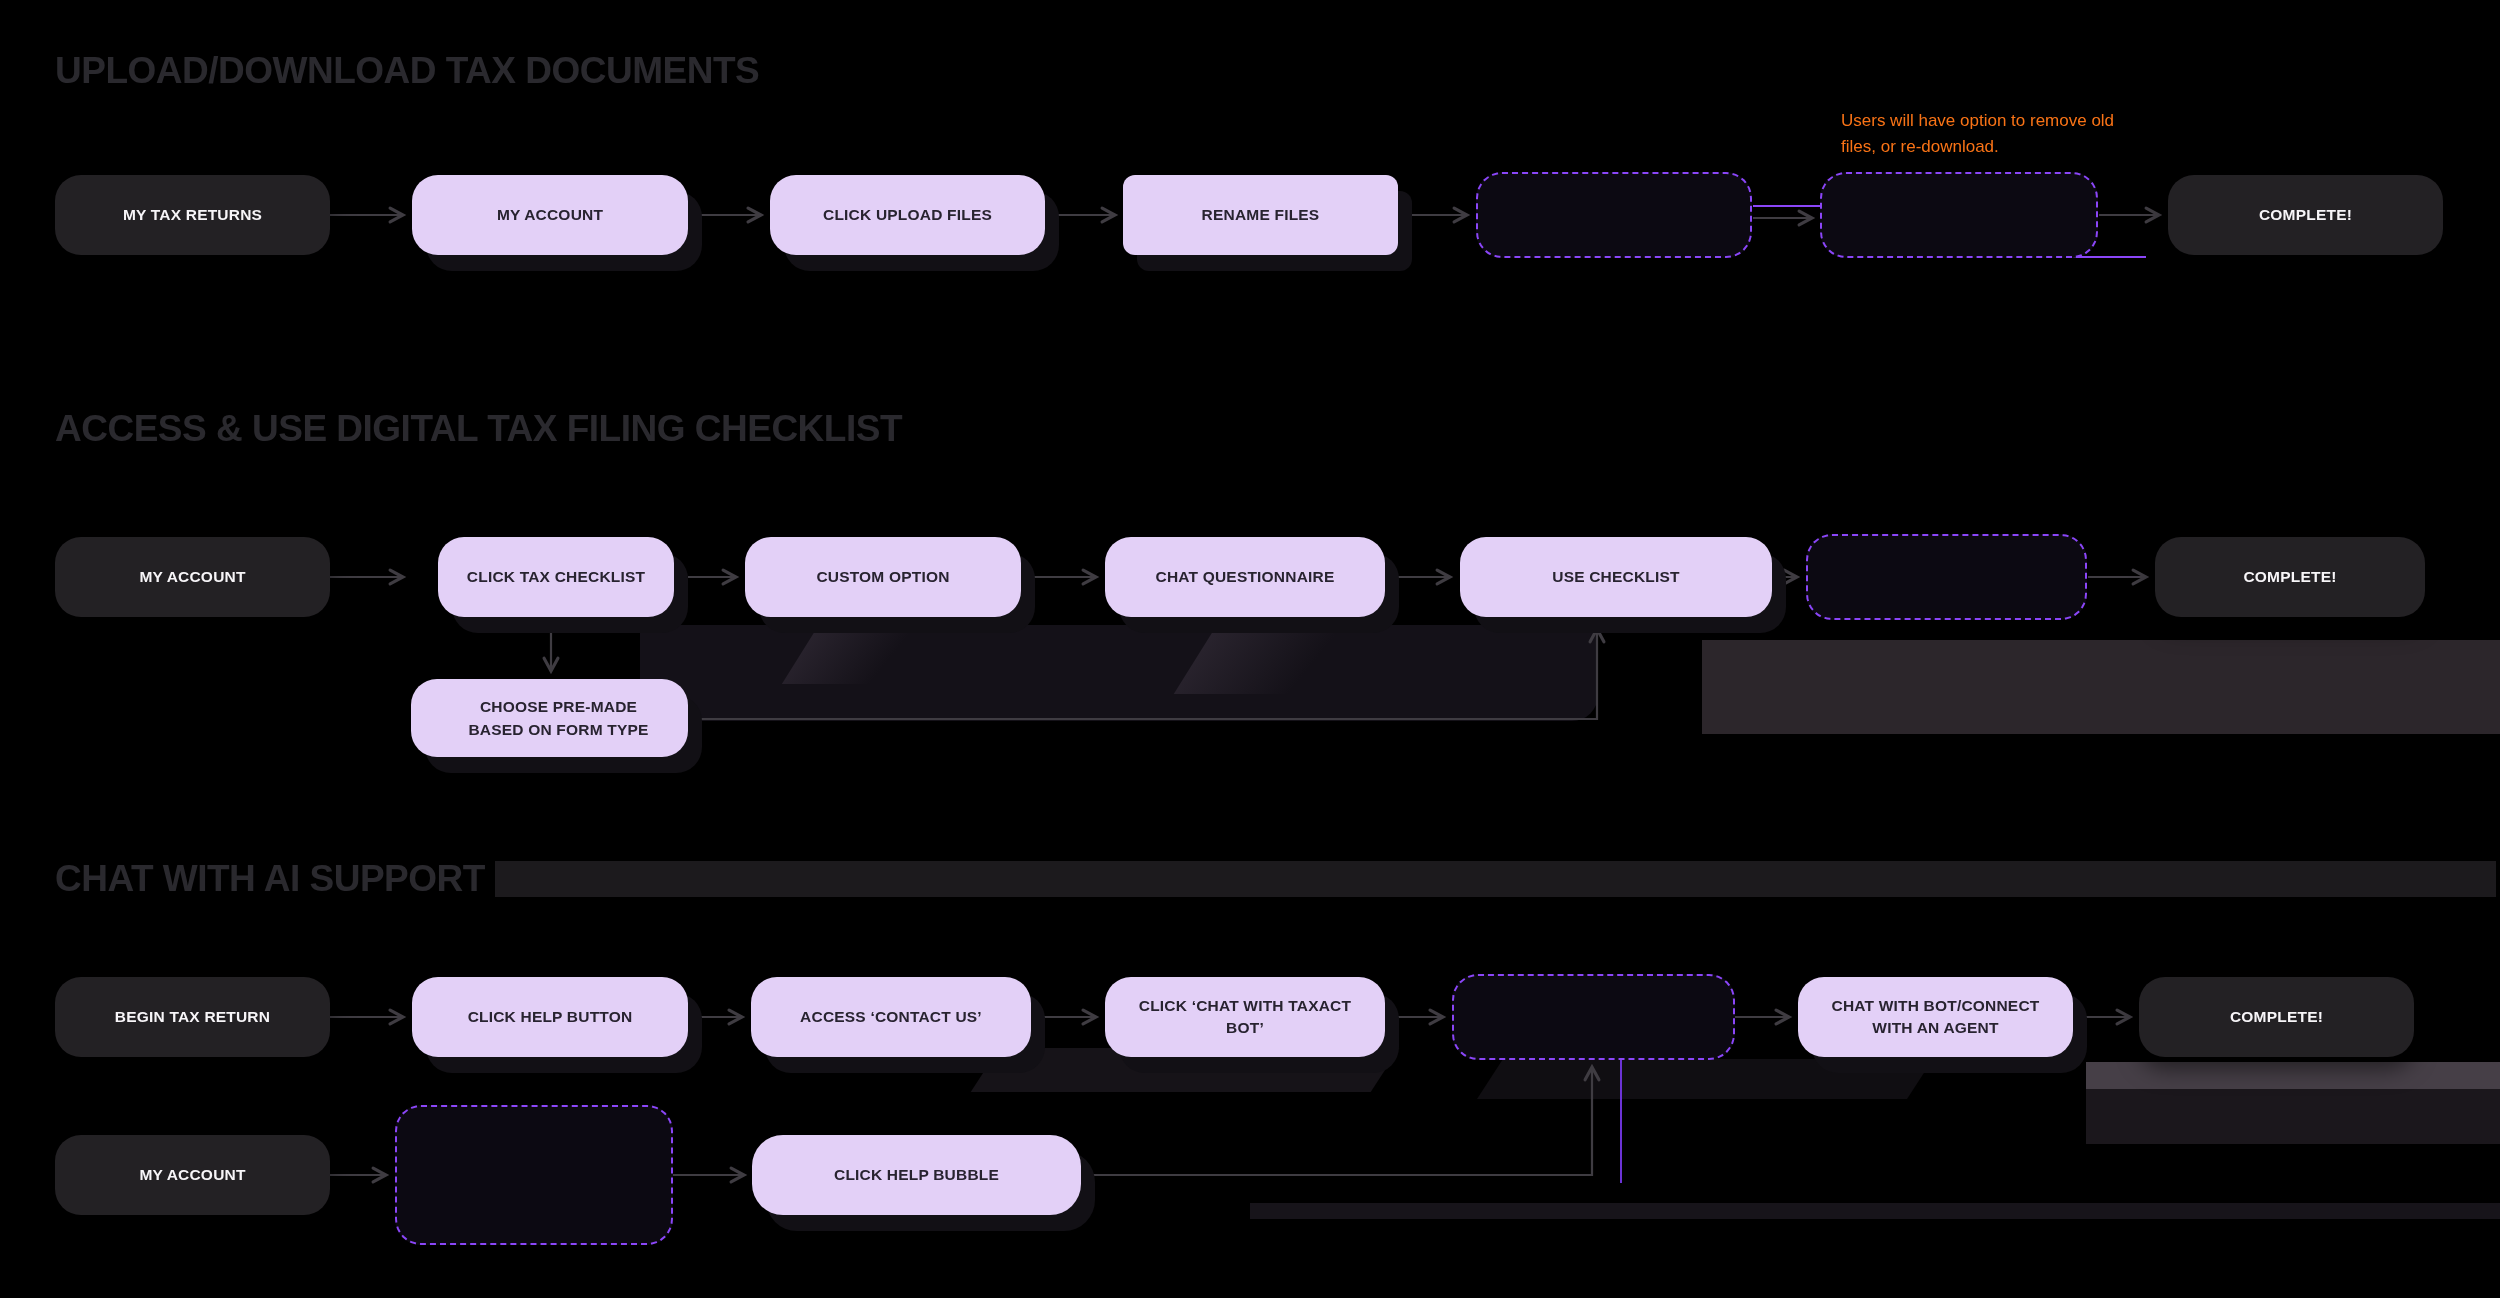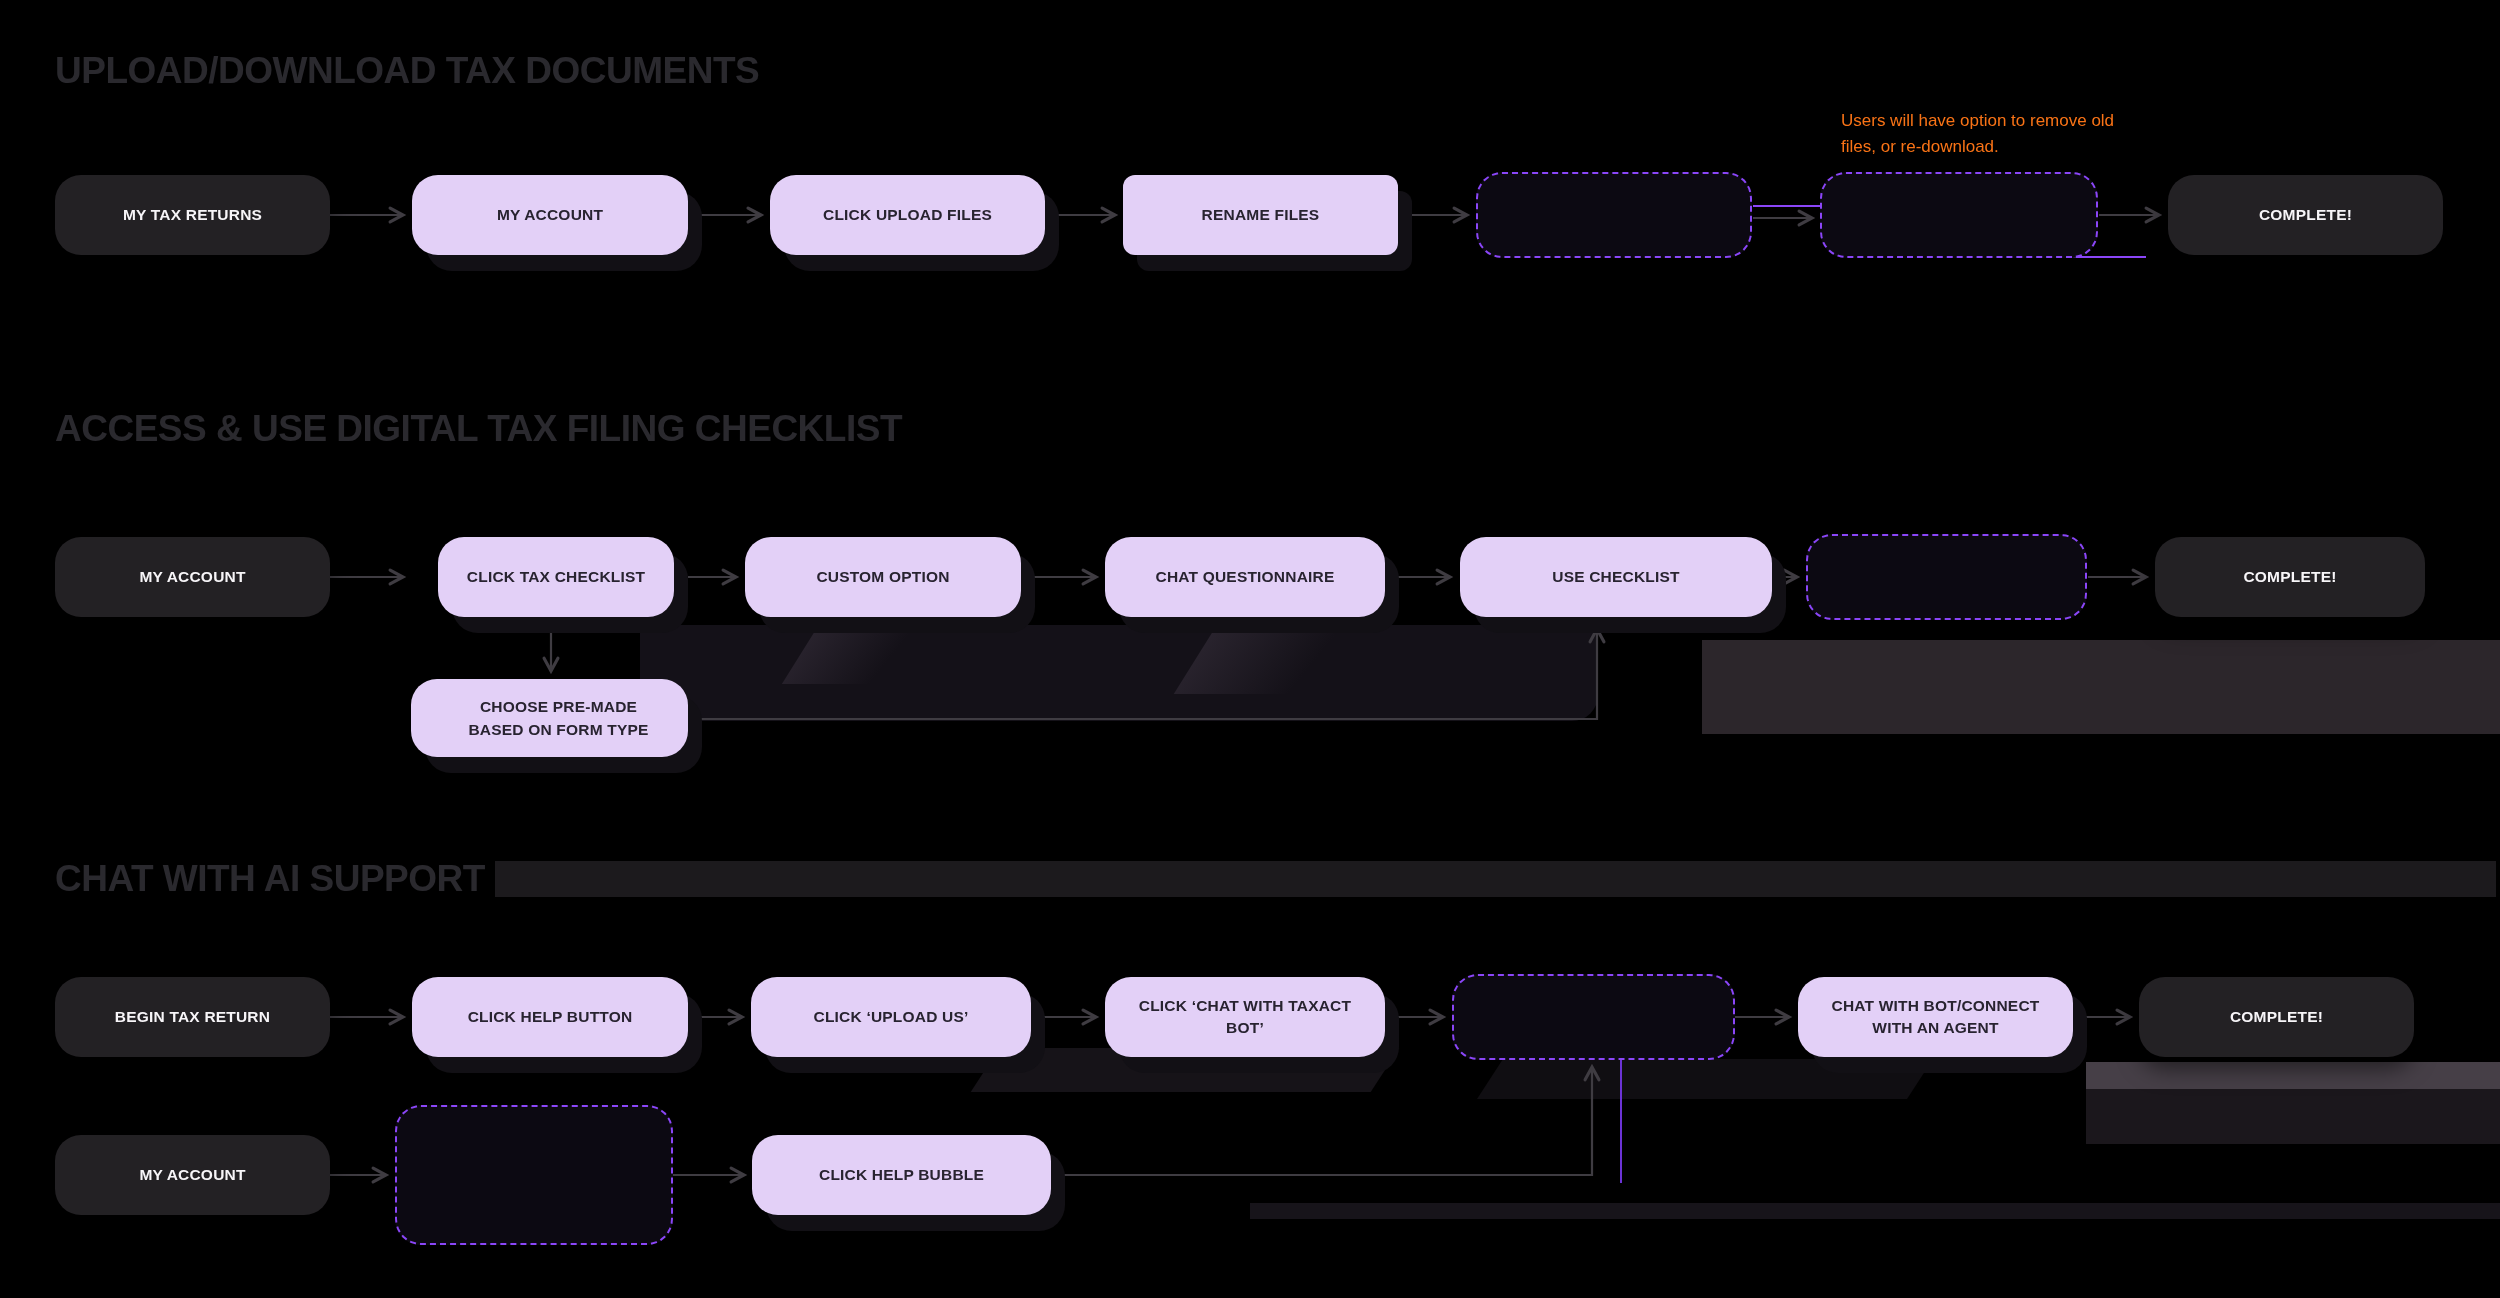--- a/index.html
+++ b/index.html
@@ -105,22 +105,22 @@
   <div class="node dark" style="left:2155px;top:537px;width:270px;">COMPLETE!</div>
   <div class="node light" style="left:411px;top:679px;width:277px;height:78px;padding-left:44px;">CHOOSE PRE-MADE BASED ON FORM TYPE</div>
 
   <div class="title-row">
     <h2 class="sec-title">CHAT WITH AI SUPPORT</h2>
     <div class="title-bar"></div>
   </div>
 
   <div class="node dark" style="left:55px;top:977px;width:275px;">BEGIN TAX RETURN</div>
   <div class="node light" style="left:412px;top:977px;width:276px;">CLICK HELP BUTTON</div>
-  <div class="node light" style="left:751px;top:977px;width:280px;">CLICK ‘UPLOAD US’</div>
+  <div class="node light" style="left:751px;top:977px;width:280px;">ACCESS ‘CONTACT US’</div>
   <div class="node light" style="left:1105px;top:977px;width:280px;line-height:1.45;">CLICK ‘CHAT WITH TAXACT BOT’</div>
   <div class="node dashed" style="left:1452px;top:974px;width:283px;height:86px;"></div>
   <div class="node light" style="left:1798px;top:977px;width:275px;line-height:1.45;">CHAT WITH BOT/CONNECT WITH AN AGENT</div>
   <div class="node dark" style="left:2139px;top:977px;width:275px;">COMPLETE!</div>
   <div class="node dark" style="left:55px;top:1135px;width:275px;">MY ACCOUNT</div>
   <div class="node dashed" style="left:395px;top:1105px;width:278px;height:140px;"></div>
-  <div class="node light" style="left:752px;top:1135px;width:299px;">CLICK HELP BUBBLE</div>
+  <div class="node light" style="left:752px;top:1135px;width:329px;border-radius:31px;">CLICK HELP BUBBLE</div>
 
 </div>
 
 </body></html>

